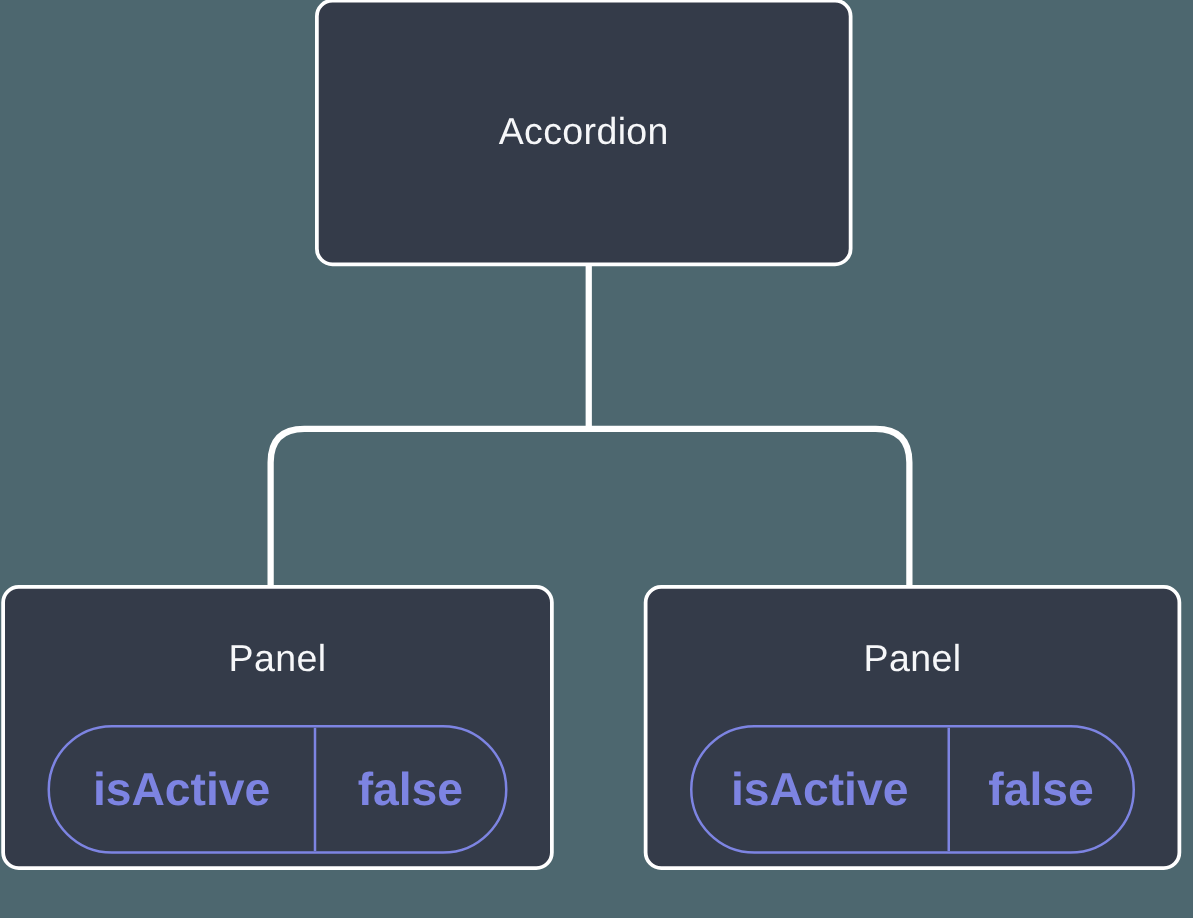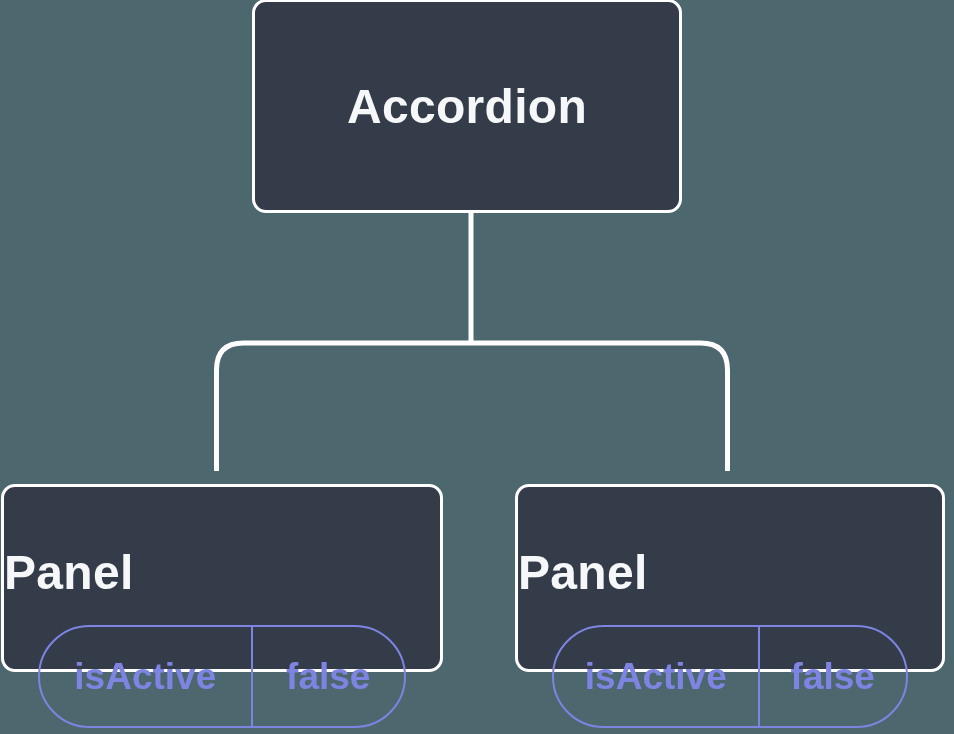--- a/index.html
+++ b/index.html
@@ -37,29 +37,30 @@
     top: -1px;
     width: 430px;
     height: 214px;
     display: flex;
     align-items: center;
     justify-content: center;
   }
 
   .node-title {
     color: var(--text, #f6f7f9);
-    font-size: 48px;
-    font-weight: 700;
+    font-size: 30px;
+    font-weight: 400;
     letter-spacing: 0.3px;
+    text-align: center;
   }
 
   .node-panel {
-    top: 484px;
-    height: 188px;
-    padding-top: 64px;
+    top: 468px;
+    height: 228px;
+    padding-top: 35px;
   }
   .node-panel-left  { left: 1px;   width: 442px; }
   .node-panel-right { left: 515px; width: 430px; }
 
   .node-panel .node-title {
     line-height: 44px;
   }
 
   .state-pill {
     display: flex;

